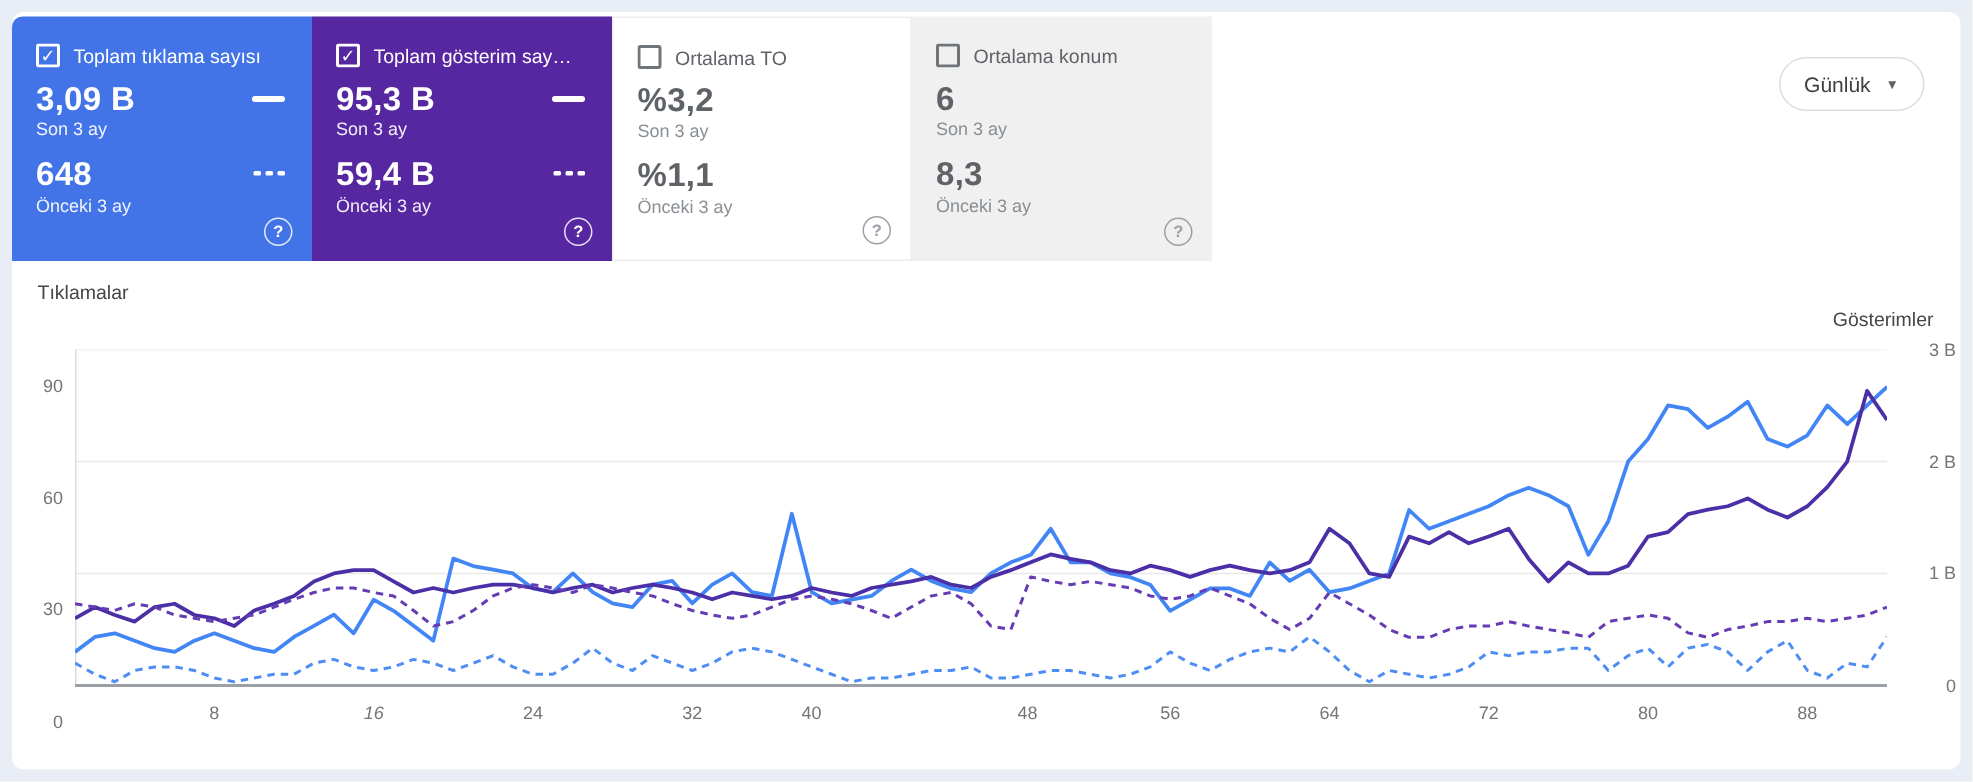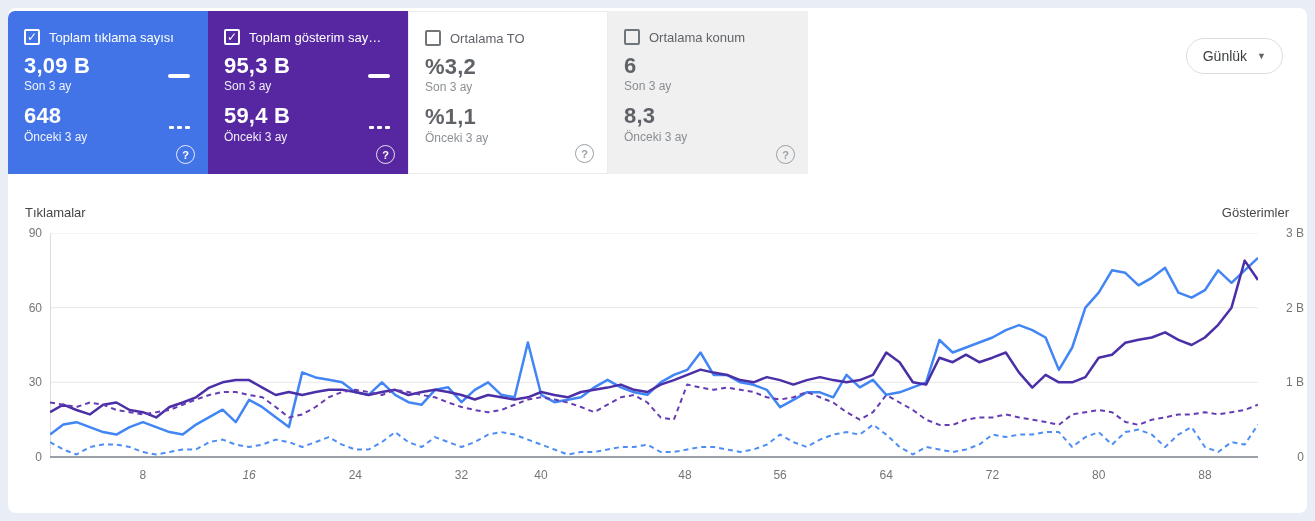--- a/index.html
+++ b/index.html
@@ -22,21 +22,21 @@
   .card.light{color:#5F6368;}
   .card.first{border-top-left-radius:7px;}
   .card-head{display:flex;align-items:center;gap:9px;margin:6px 0 8px 0;font-size:13px;white-space:nowrap;overflow:hidden;}
   .cb{
     box-sizing:border-box;width:16px;height:16px;flex:none;
     border:2px solid #FFFFFF;border-radius:2px;
     display:flex;align-items:center;justify-content:center;
     font-size:12px;font-weight:700;line-height:1;
   }
   .card.light .cb{border-color:#70757A;color:transparent;}
-  .metric-row{display:flex;justify-content:space-between;align-items:flex-end;}
+  .metric-row{display:flex;justify-content:space-between;align-items:center;}
   .val{font-size:22px;font-weight:700;line-height:1.15;letter-spacing:.2px;}
   .sub{font-size:12px;margin:1px 0 10px 0;opacity:.92;}
   .card.light .sub{color:#80868B;}
   .dash-solid{width:22px;height:4px;border-radius:2px;background:#FFFFFF;margin-right:2px;}
   .dash-dotted{display:flex;gap:3px;margin-right:2px;}
   .dash-dotted i{width:5px;height:3px;background:#FFFFFF;border-radius:1px;display:block;}
   .help{
     position:absolute;right:13px;bottom:10px;width:17px;height:17px;
     border:1.5px solid rgba(255,255,255,.85);border-radius:50%;
     display:flex;align-items:center;justify-content:center;
@@ -49,21 +49,21 @@
     display:flex;align-items:center;gap:10px;padding:0 16px;
     background:#FFFFFF;border:1px solid #DADCE0;border-radius:18px;
     font-size:14px;color:#3C4043;cursor:pointer;
     font-family:"Liberation Sans","DejaVu Sans",sans-serif;
   }
   .caret{font-size:9px;color:#5F6368;line-height:1;}
   
   .axis-title{position:absolute;font-size:13px;color:#444746;}
   #plot{position:absolute;left:42px;top:225px;}
   .ytick{position:absolute;font-size:12px;color:#757575;line-height:16px;height:16px;}
-  .ytick.left{left:0;width:34px;text-align:right;}
+  .ytick.left{left:0;width:34px;text-align:right;margin-top:24px;}
   .ytick.right{left:1260px;width:36px;text-align:right;}
   .xtick{position:absolute;top:460px;width:44px;margin-left:-22px;text-align:center;font-size:12px;color:#757575;}
 </style>
 </head>
 <body>
 
 <div class="panel">
 
   <div class="cards-row">
 
@@ -142,21 +142,21 @@
       <div class="sub">Önceki 3 ay</div>
       <div class="help">?</div>
     </div>
   </div>
 
   <button class="gran-btn">
     <span>Günlük</span>
     <span class="caret">▼</span>
   </button>
 
-  <div class="axis-title" style="left:17px;top:197px;">Tıklamalar</div>
+  <div class="axis-title" style="left:17px;top:179px;">Tıklamalar</div>
   <div class="axis-title" style="right:18px;top:197px;margin-left:12px;">Gösterimler</div>
 
   <svg id="plot" width="1208" height="226">
       <line x1="0" y1="0" x2="1208" y2="0" stroke="#E8E8E8" stroke-width="1"></line>
       <line x1="0" y1="74.66666666666669" x2="1208" y2="74.66666666666669" stroke="#E8E8E8" stroke-width="1"></line>
       <line x1="0" y1="149.33333333333334" x2="1208" y2="149.33333333333334" stroke="#E8E8E8" stroke-width="1"></line>
       <line x1="0.5" y1="0" x2="0.5" y2="224" stroke="#DADCE0" stroke-width="1"></line>
       <line x1="0" y1="224" x2="1208" y2="224" stroke="#9AA0A6" stroke-width="2"></line>
       <polyline points="0.0,201.6 13.3,191.6 26.5,189.2 39.8,194.1 53.1,199.1 66.4,201.6 79.6,194.1 92.9,189.2 106.2,194.1 119.5,199.1 132.7,201.6 146.0,191.6 159.3,184.2 172.6,176.7 185.8,189.2 199.1,166.8 212.4,174.2 225.7,184.2 238.9,194.1 252.2,139.4 265.5,144.4 278.8,146.8 292.0,149.3 305.3,159.3 318.6,161.8 331.9,149.3 345.1,161.8 358.4,169.2 371.7,171.7 385.0,156.8 398.2,154.3 411.5,169.2 424.8,156.8 438.1,149.3 451.3,161.8 464.6,164.3 477.9,109.5 491.2,161.8 504.4,169.2 517.7,166.8 531.0,164.3 544.3,154.3 557.5,146.8 570.8,154.3 584.1,159.3 597.4,161.8 610.6,149.3 623.9,141.9 637.2,136.9 650.5,119.5 663.7,141.9 677.0,141.9 690.3,149.3 703.6,151.8 716.8,156.8 730.1,174.2 743.4,166.8 756.7,159.3 769.9,159.3 783.2,164.3 796.5,141.9 809.8,154.3 823.0,146.8 836.3,161.8 849.6,159.3 862.9,154.3 876.1,149.3 889.4,107.0 902.7,119.5 916.0,114.5 929.2,109.5 942.5,104.5 955.8,97.1 969.1,92.1 982.3,97.1 995.6,104.5 1008.9,136.9 1022.2,114.5 1035.4,74.7 1048.7,59.7 1062.0,37.3 1075.3,39.8 1088.5,52.3 1101.8,44.8 1115.1,34.8 1128.4,59.7 1141.6,64.7 1154.9,57.2 1168.2,37.3 1181.5,49.8 1194.7,37.3 1208.0,24.9" fill="none" stroke="#4285F4" stroke-width="2.5" stroke-linejoin="round"></polyline>
       <polyline points="0.0,209.1 13.3,216.5 26.5,221.5 39.8,214.0 53.1,211.6 66.4,211.6 79.6,214.0 92.9,219.0 106.2,221.5 119.5,219.0 132.7,216.5 146.0,216.5 159.3,209.1 172.6,206.6 185.8,211.6 199.1,214.0 212.4,211.6 225.7,206.6 238.9,209.1 252.2,214.0 265.5,209.1 278.8,204.1 292.0,211.6 305.3,216.5 318.6,216.5 331.9,209.1 345.1,199.1 358.4,209.1 371.7,214.0 385.0,204.1 398.2,209.1 411.5,214.0 424.8,209.1 438.1,201.6 451.3,199.1 464.6,201.6 477.9,206.6 491.2,211.6 504.4,216.5 517.7,221.5 531.0,219.0 544.3,219.0 557.5,216.5 570.8,214.0 584.1,214.0 597.4,211.6 610.6,219.0 623.9,219.0 637.2,216.5 650.5,214.0 663.7,214.0 677.0,216.5 690.3,219.0 703.6,216.5 716.8,211.6 730.1,201.6 743.4,209.1 756.7,214.0 769.9,206.6 783.2,201.6 796.5,199.1 809.8,201.6 823.0,191.6 836.3,201.6 849.6,214.0 862.9,221.5 876.1,214.0 889.4,216.5 902.7,219.0 916.0,216.5 929.2,211.6 942.5,201.6 955.8,204.1 969.1,201.6 982.3,201.6 995.6,199.1 1008.9,199.1 1022.2,214.0 1035.4,204.1 1048.7,199.1 1062.0,211.6 1075.3,199.1 1088.5,196.6 1101.8,201.6 1115.1,214.0 1128.4,201.6 1141.6,194.1 1154.9,214.0 1168.2,219.0 1181.5,209.1 1194.7,211.6 1208.0,191.6" fill="none" stroke="#4E8EF4" stroke-width="2" stroke-linejoin="round" stroke-dasharray="5 4"></polyline>

